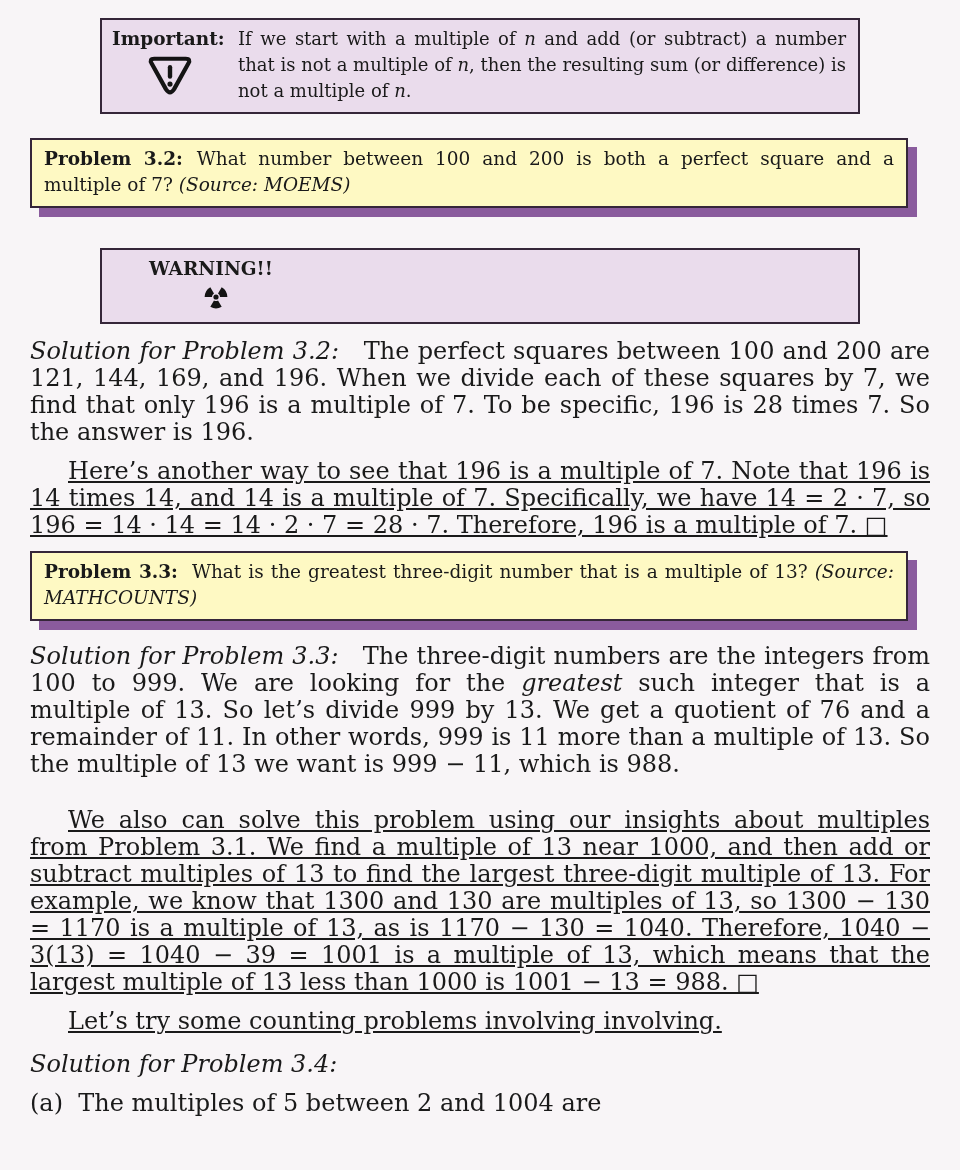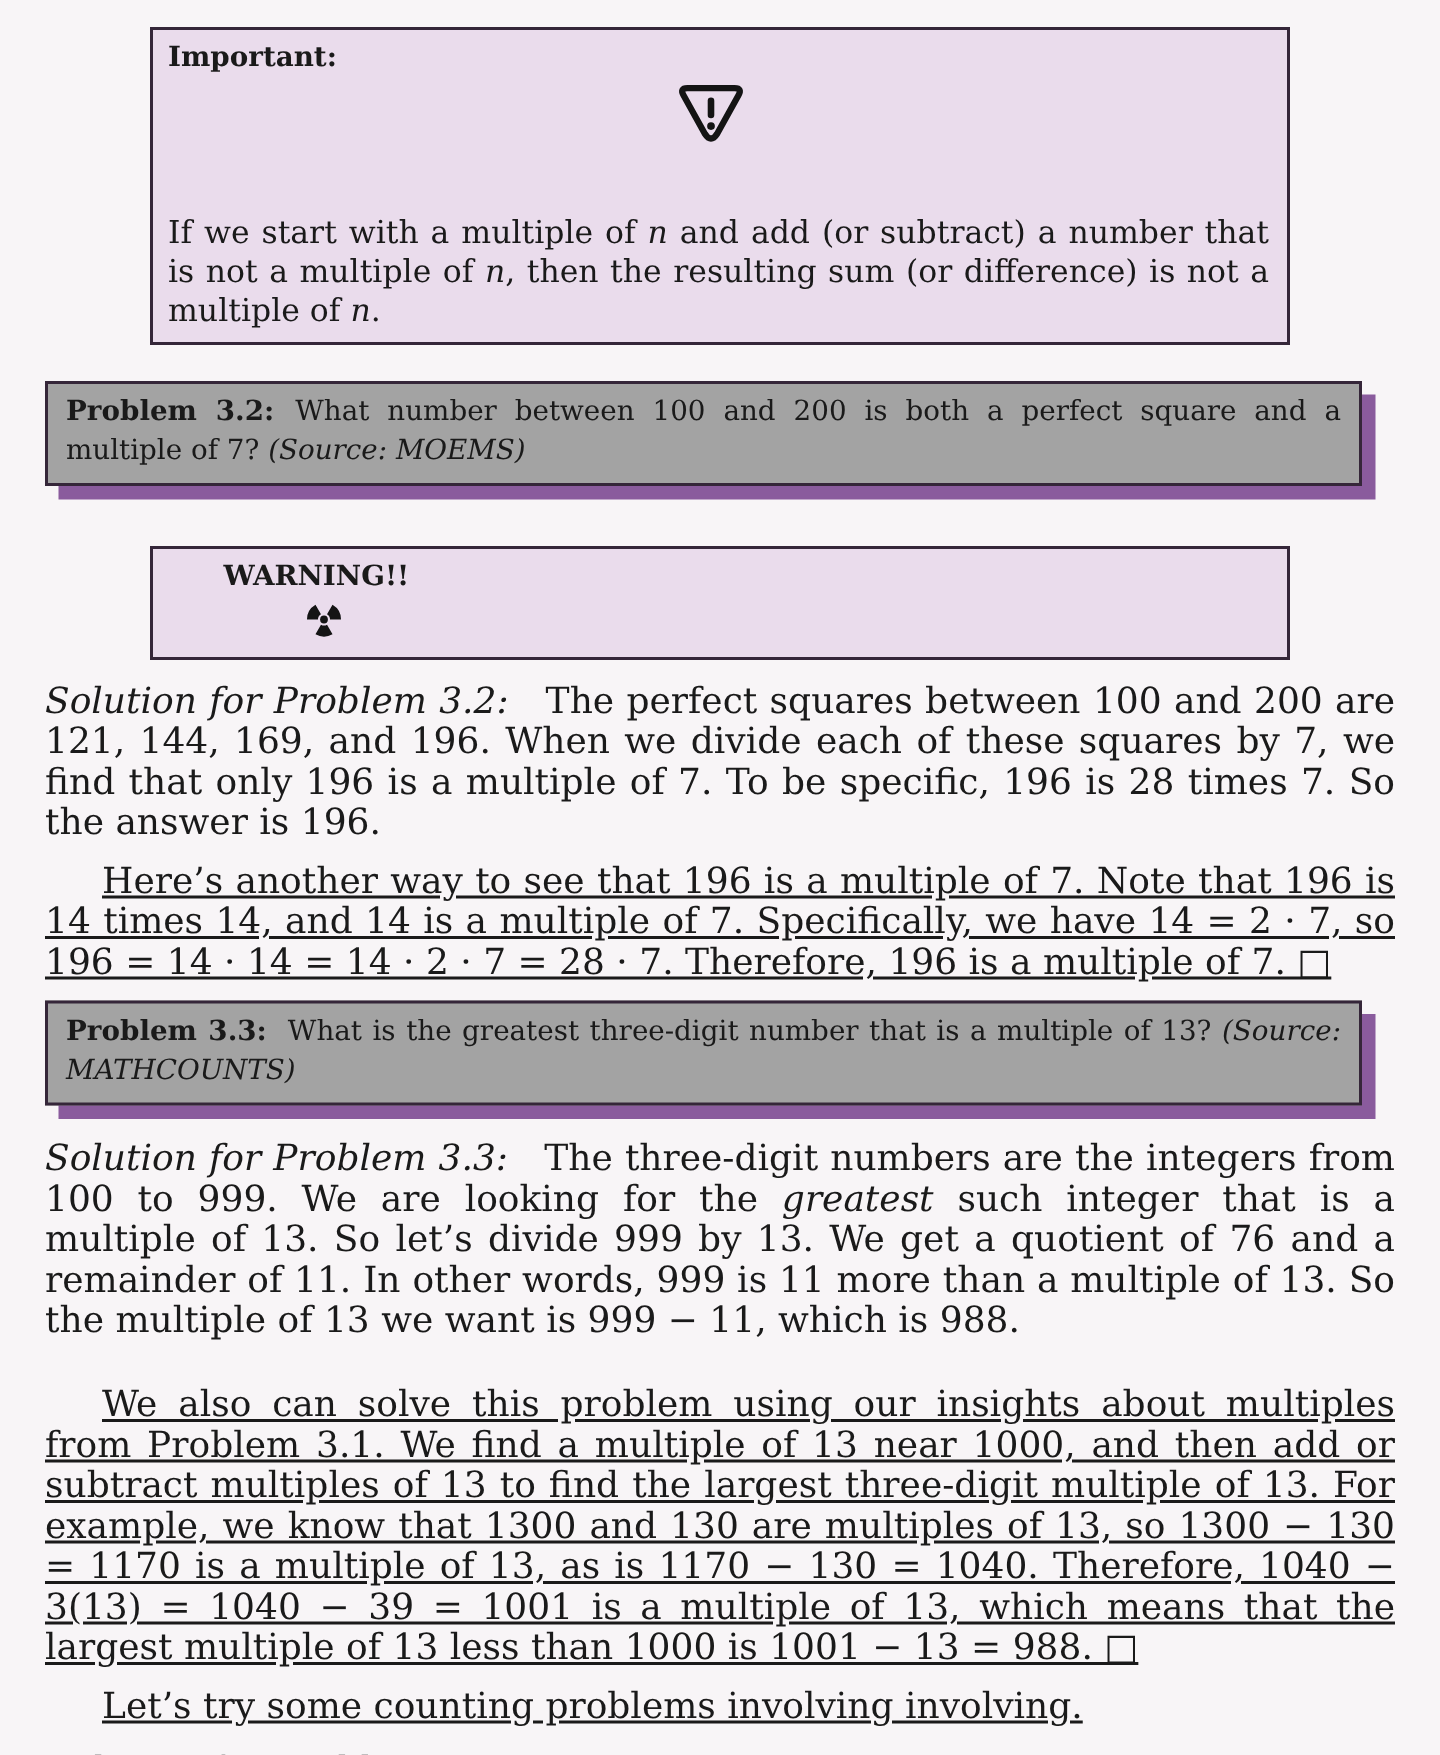--- a/index.html
+++ b/index.html
@@ -29,31 +29,31 @@
   }
   .callout .lbl {
     font-weight: bold;
     font-size: 18.5px;
     line-height: 26px;
     white-space: nowrap;
     align-self: flex-start;
   }
   .callout .text-col {
     flex: 1;
-    font-size: 21px;
+    font-size: 18px;
     line-height: 26px;
     text-align: justify;
   }
   .callout.important .label-col { flex: 0 0 116px; }
   .callout.warning .label-col { flex: 0 0 134px; }
   .icon-wrap { margin-top: 2px; }
   
   .problem-box {
     width: 878px;
-    background: #a3a3a3;
+    background: #fef9c3;
     border: 2px solid #352639;
     box-shadow: 9px 9px 0 #8a5b9d;
     padding: 6px 12px 8px 12px;
   }
   .problem-box .pbody {
     font-size: 18.5px;
     line-height: 26px;
     text-align: justify;
   }
   .problem-box .plabel {
@@ -64,21 +64,21 @@
   .problem-box .source-line { margin-top: 7px; }
   
   .para {
     width: 900px;
     font-size: 24px;
     line-height: 27px;
     text-align: justify;
   }
   .para.indent { text-indent: 38px; text-decoration: underline; }
   
-  .mt-imp     { margin-top: 0; flex-direction: column; }
+  .mt-imp     { margin-top: 0; }
   .mt-p32     { margin-top: 24px; }
   .mt-warn    { margin-top: 40px; padding-left: 47px; }
   .mt-sol32a  { margin-top: 14px; }
   .mt-sol32b  { margin-top: 12px; }
   .mt-p33     { margin-top: 12px; }
   .mt-sol33a  { margin-top: 22px; }
   .mt-sol33b  { margin-top: 29px; }
   .mt-lead    { margin-top: 12px; }
   .mt-p34     { margin-top: 12px; }
   .mt-sol34   { margin-top: 16px; }

